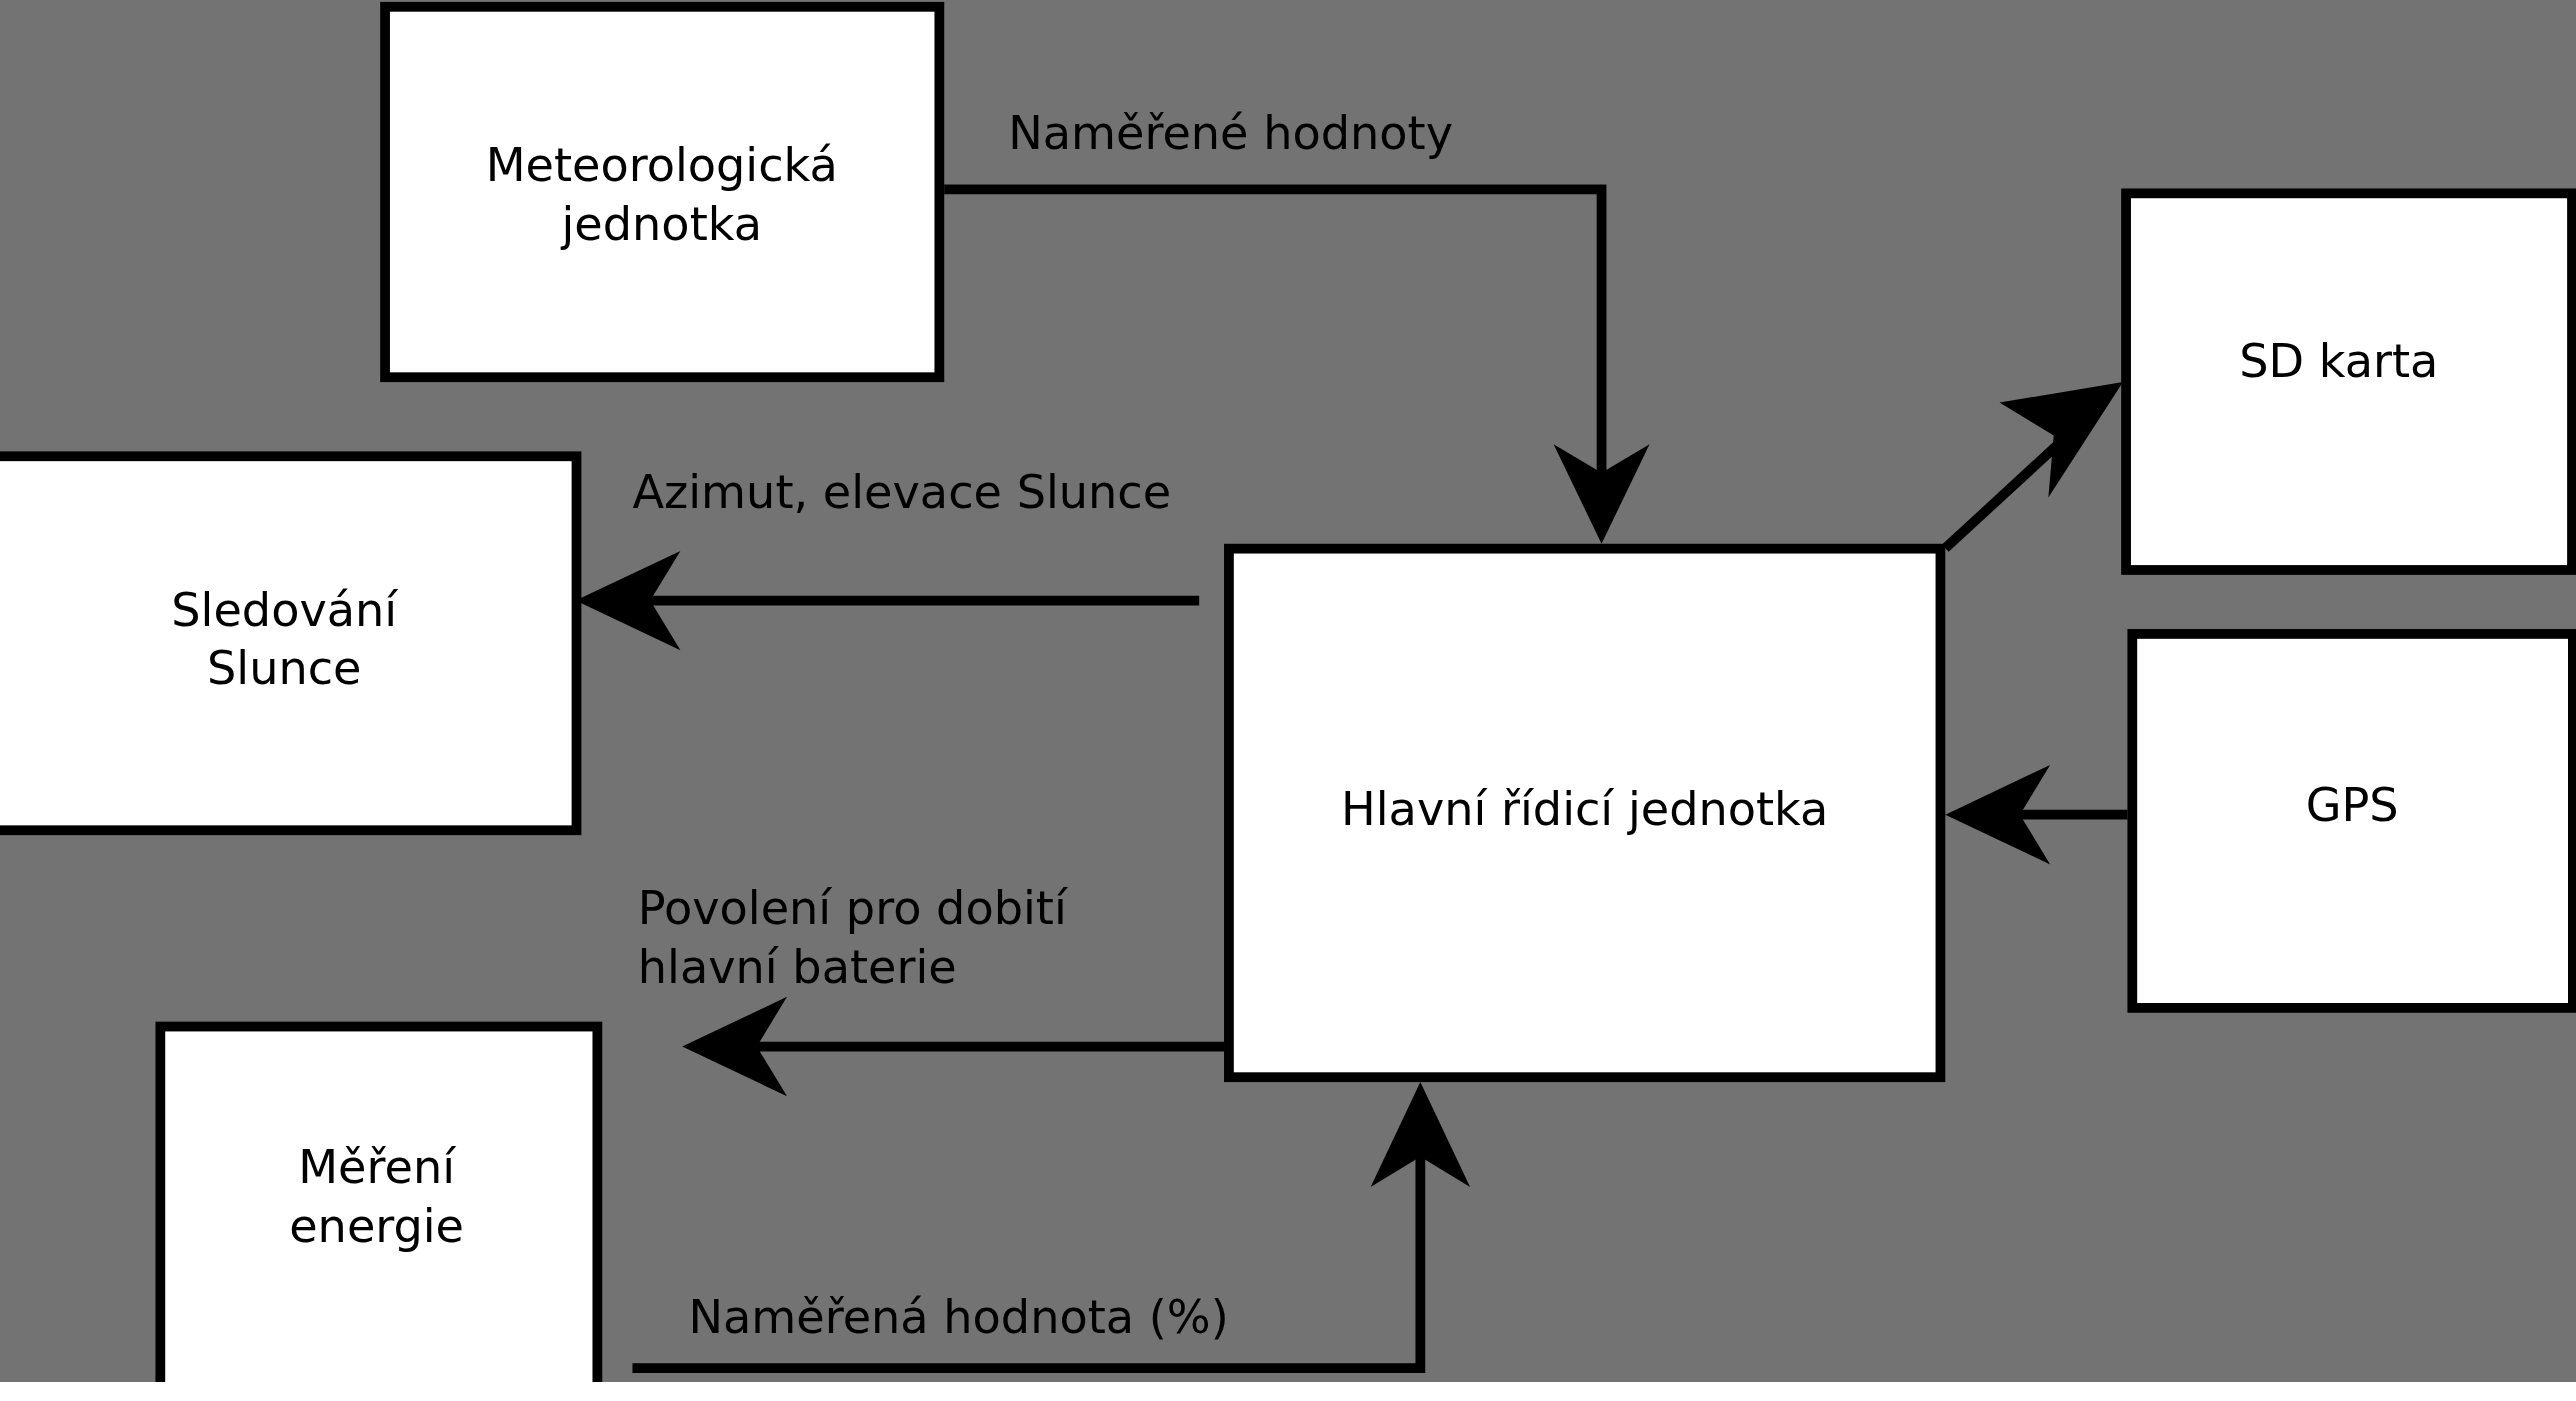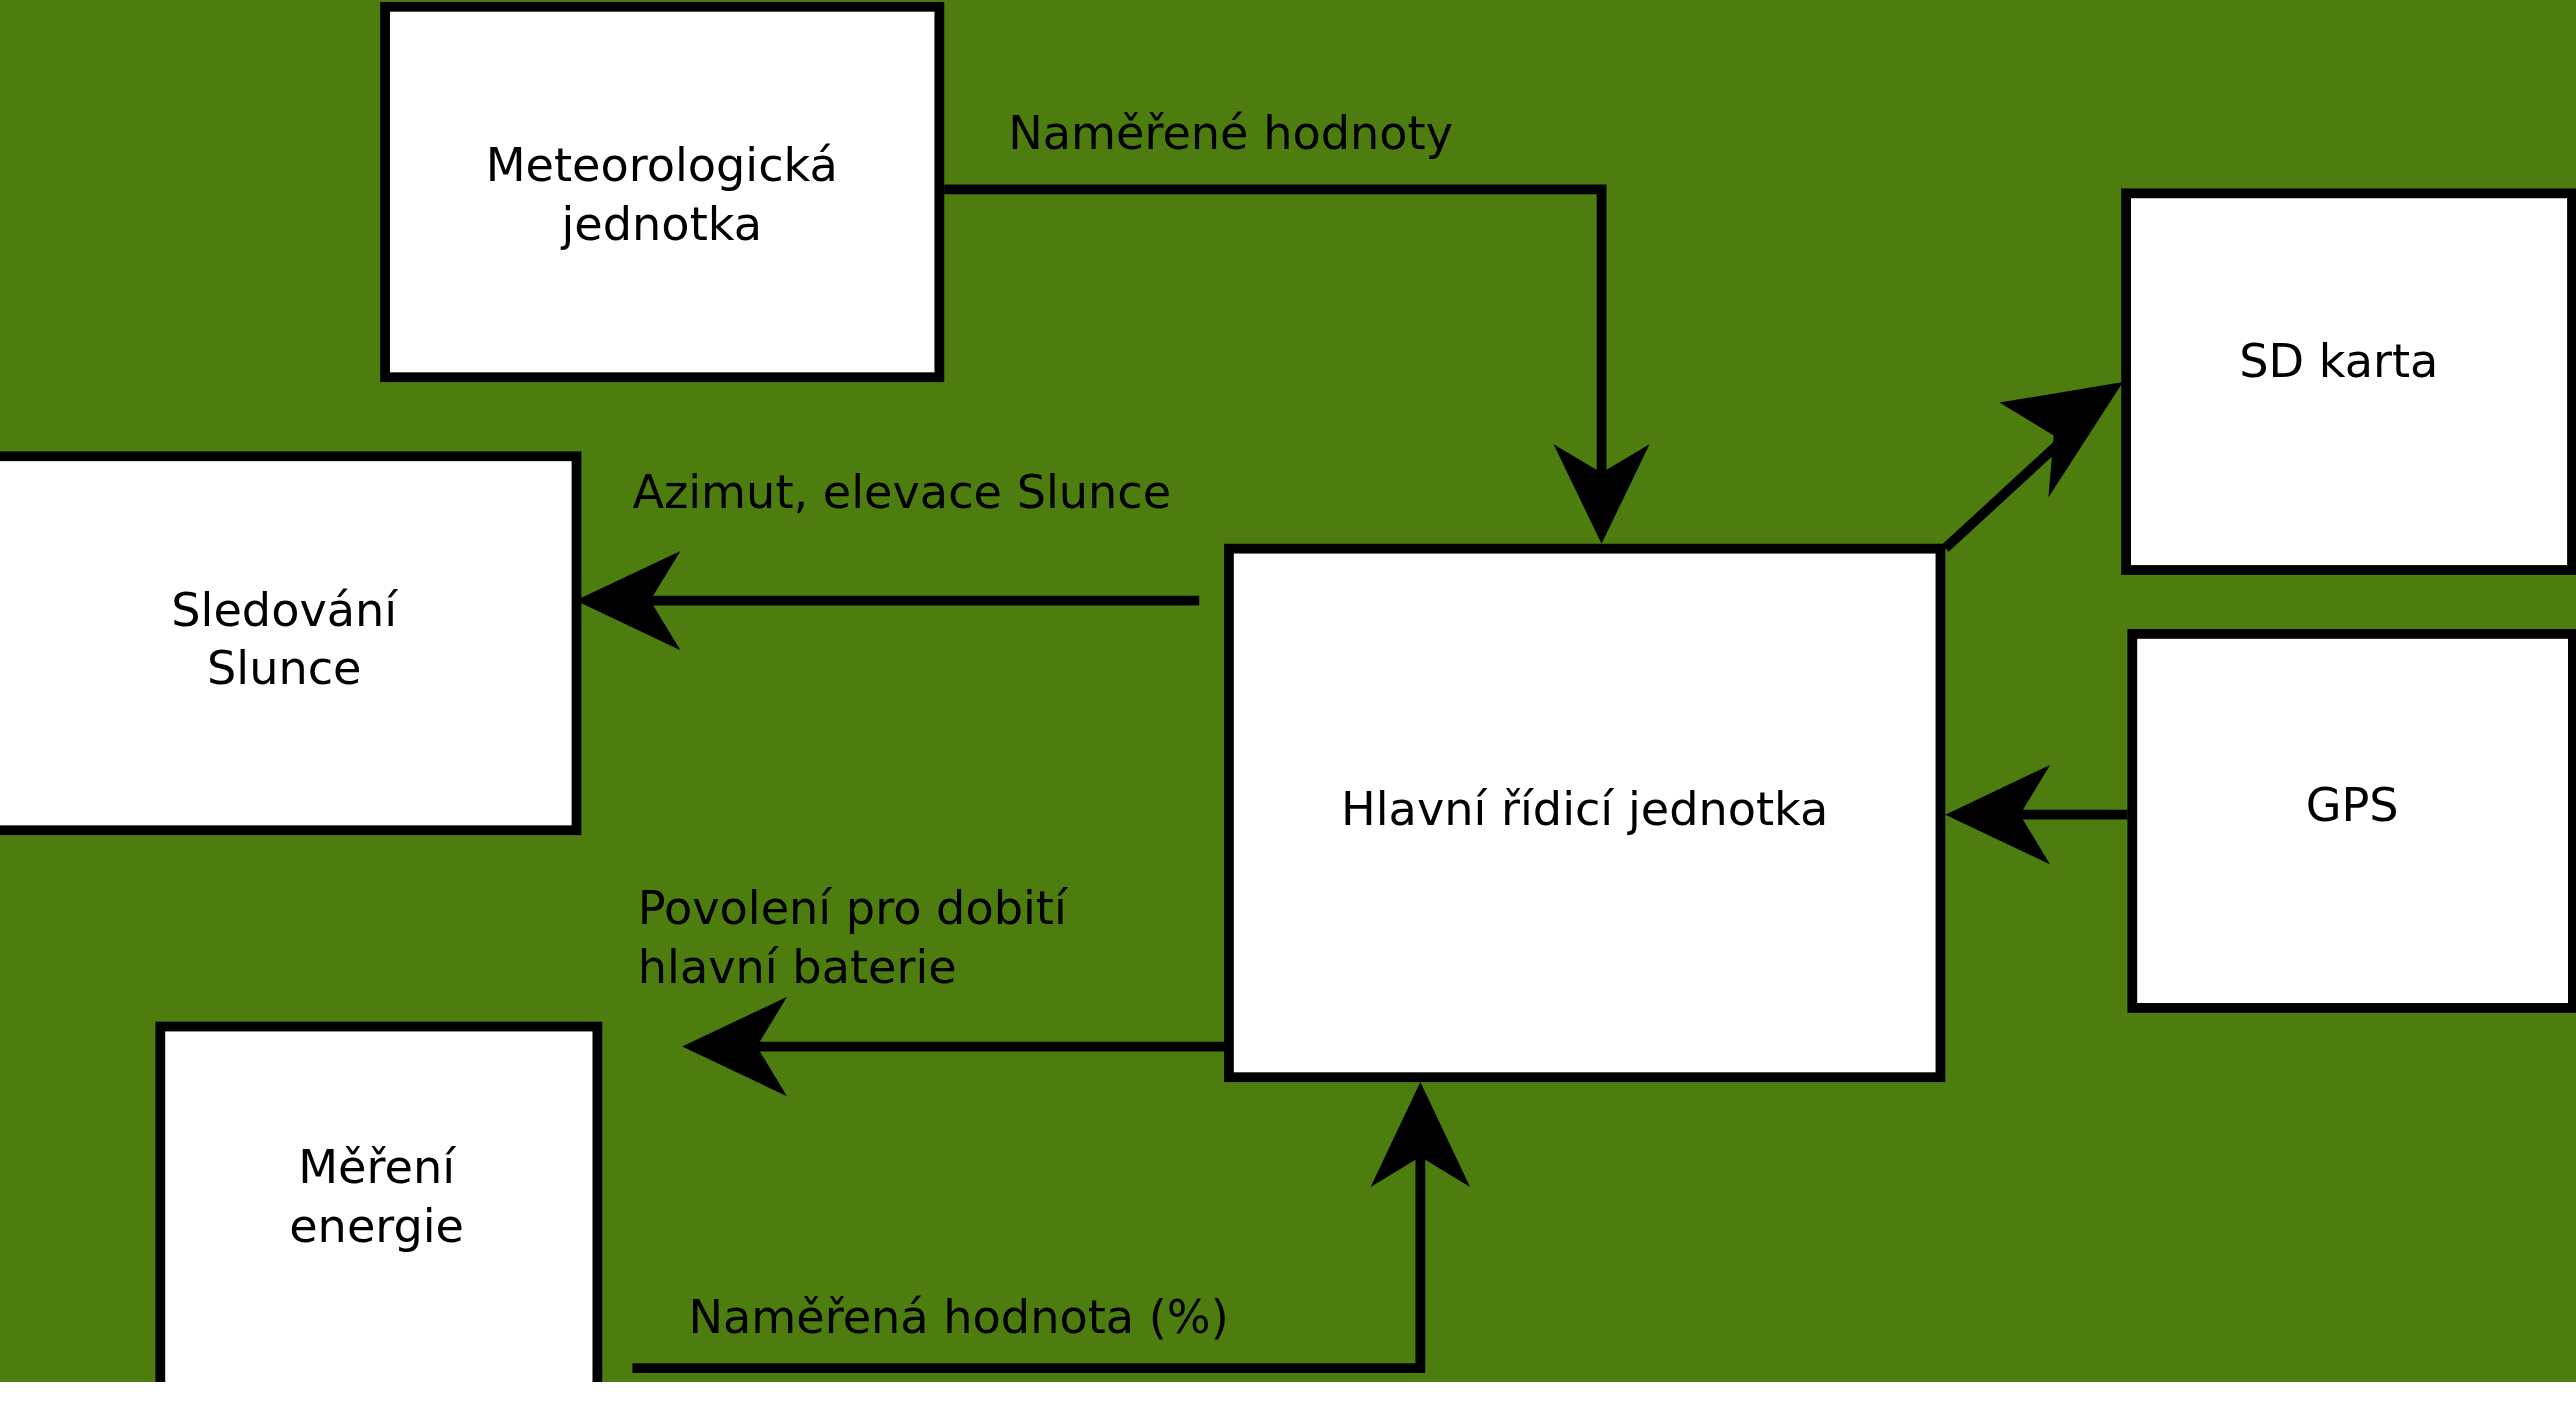--- a/index.html
+++ b/index.html
@@ -5,21 +5,21 @@
 <style>
   html, body {
     margin: 0;
     padding: 0;
     background: #ffffff;
   }
   #diagram-root {
     position: relative;
     width: 2576px;
     height: 1382px;
-    background: #4d7c0f;
+    background: #737373;
     overflow: hidden;
     font-family: "DejaVu Sans", "Liberation Sans", sans-serif;
   }
   #diagram-svg {
     position: absolute;
     left: 0;
     top: 0;
     width: 2576px;
     height: 1402px;
     display: block;

